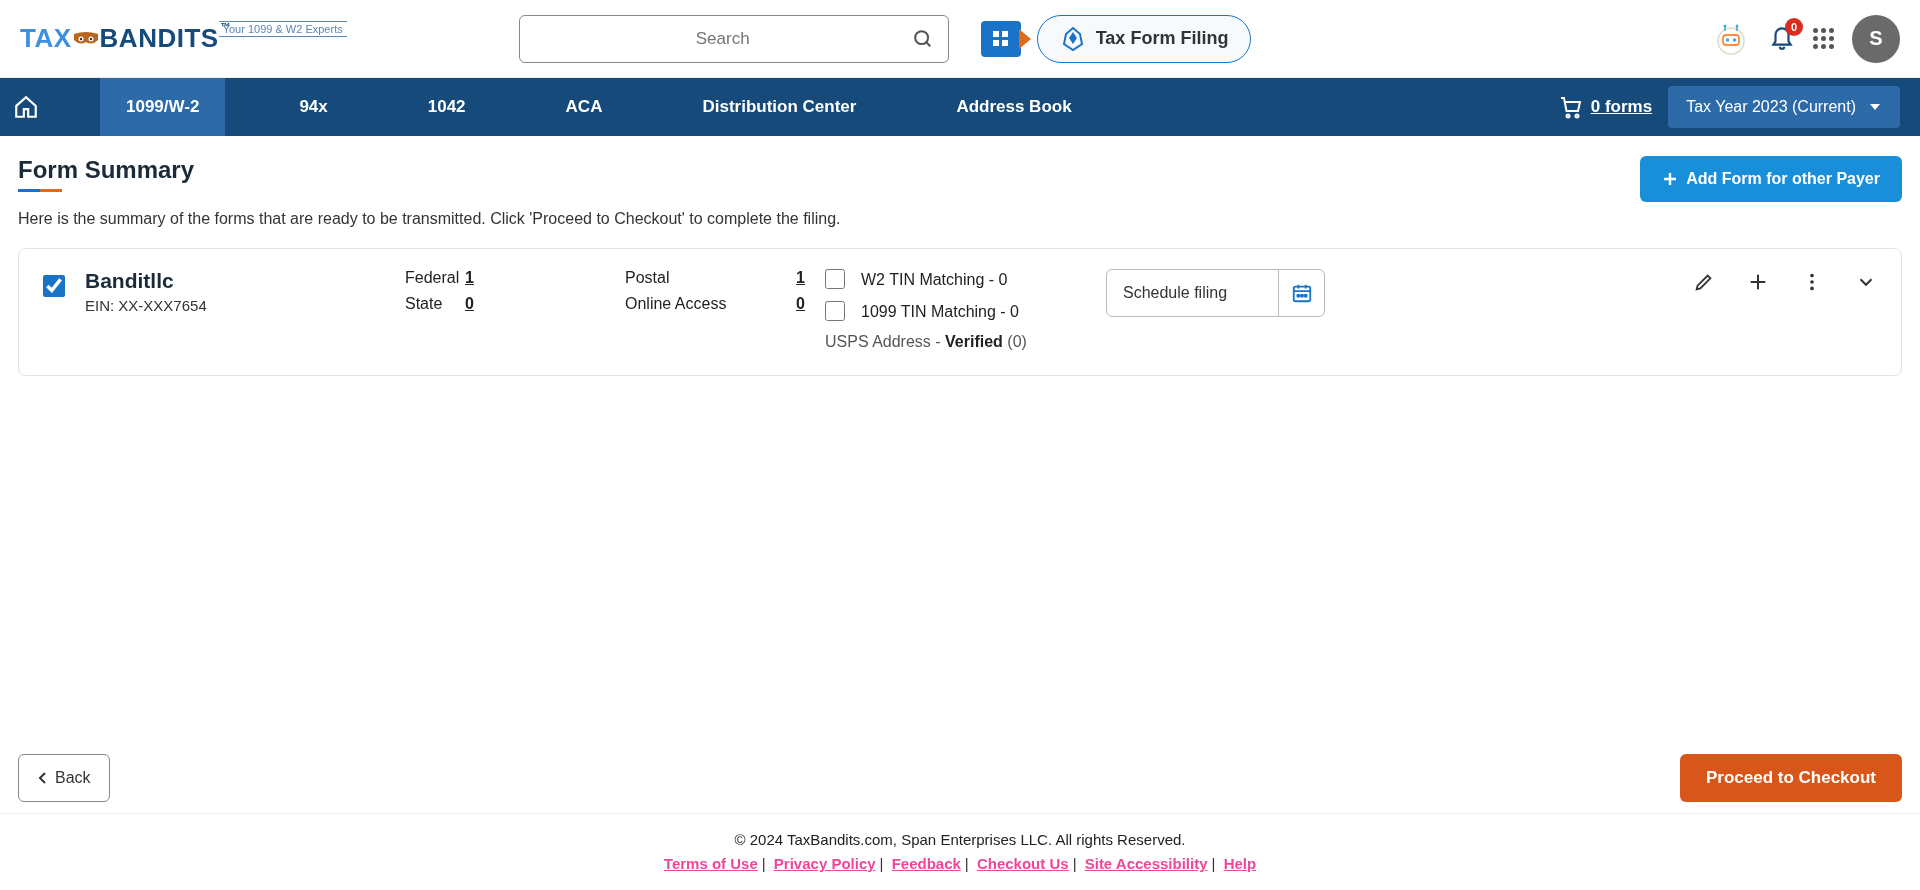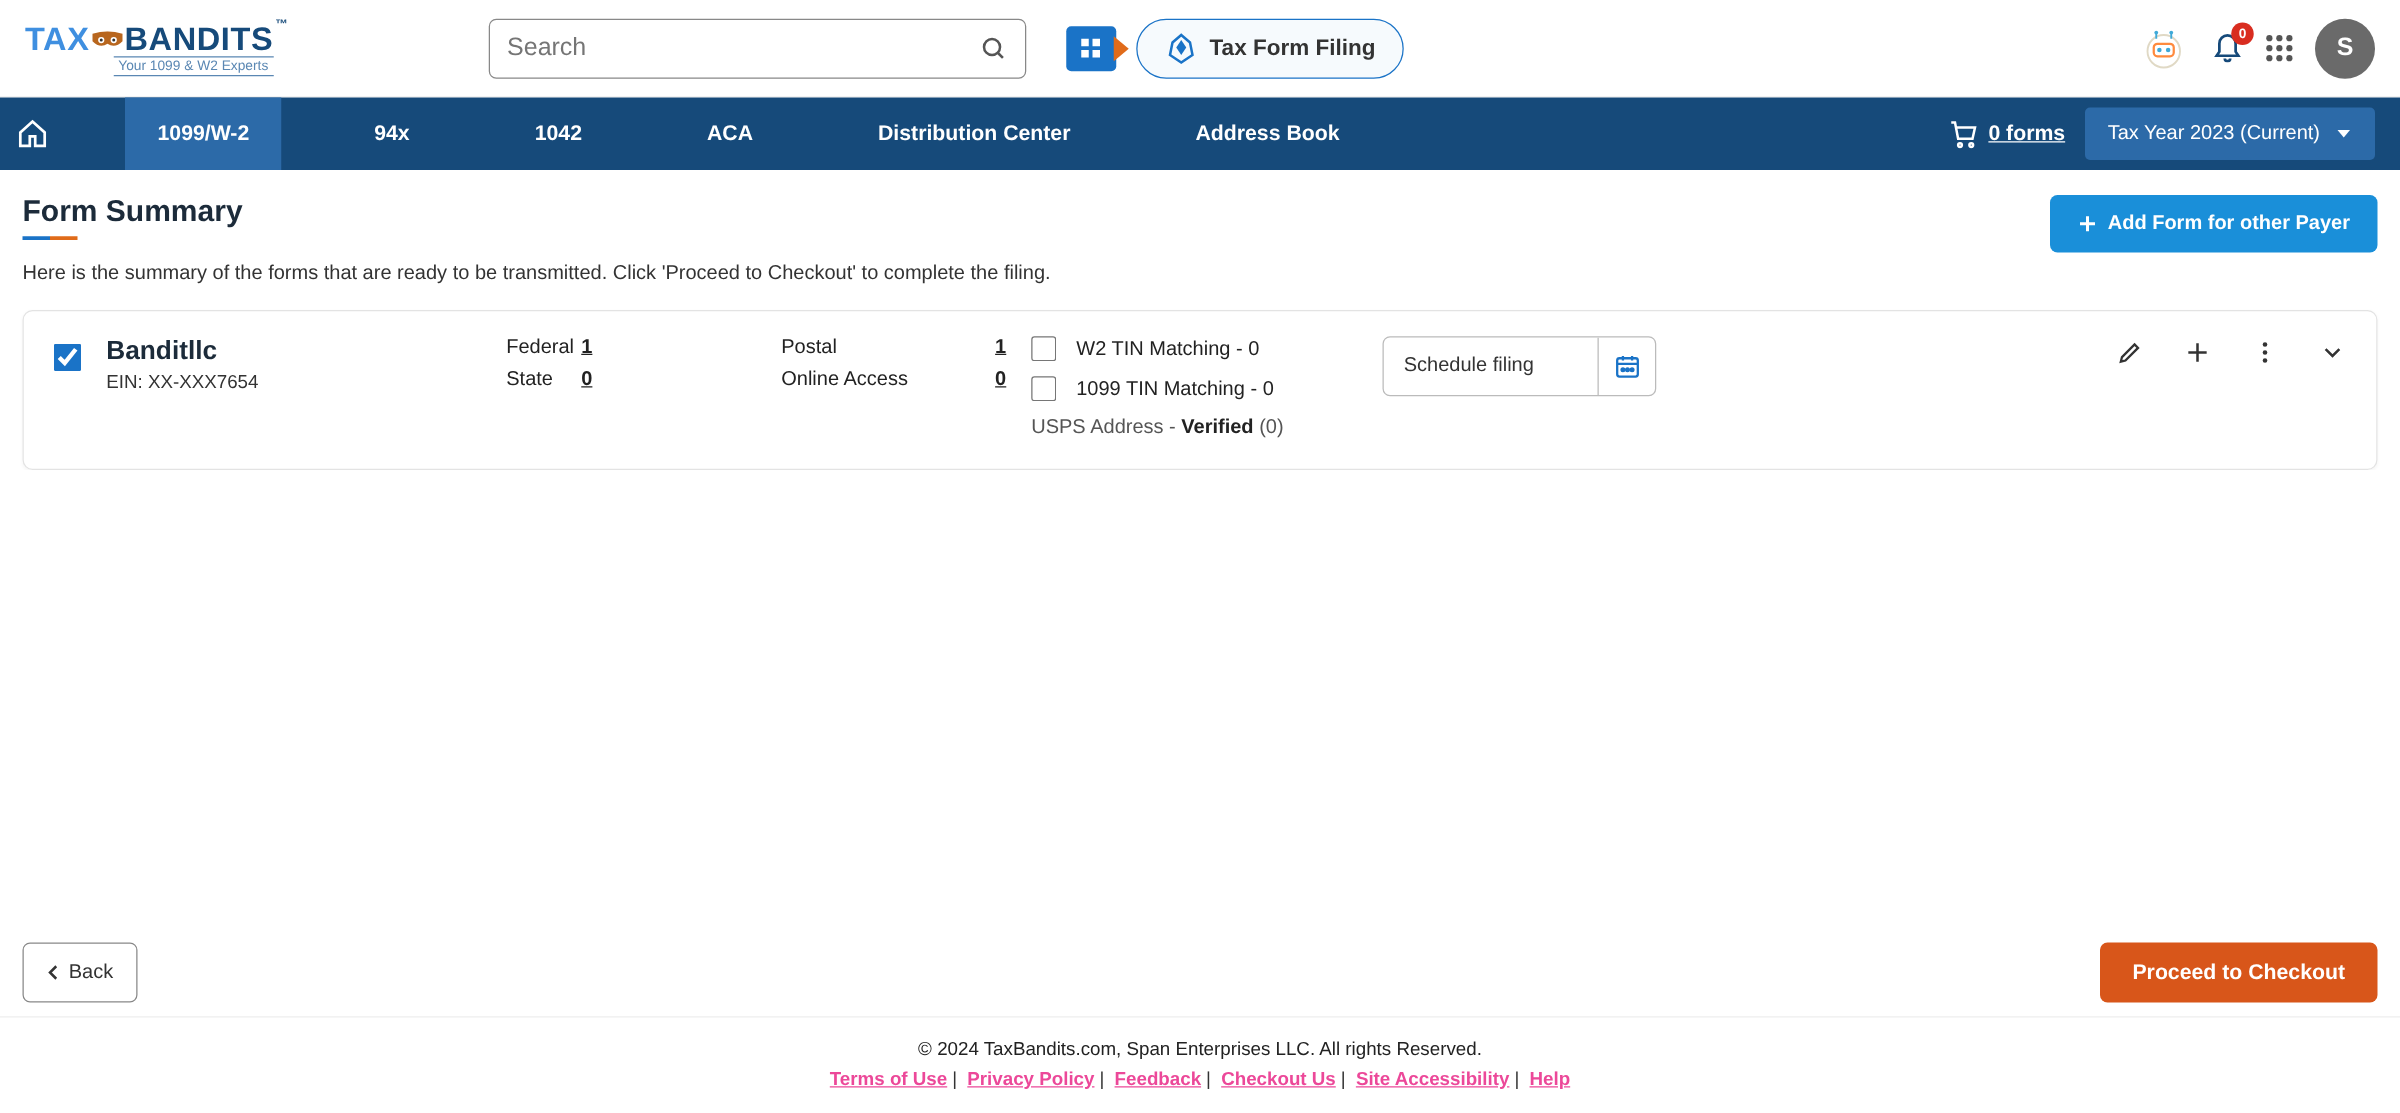--- a/index.html
+++ b/index.html
@@ -1,30 +1,30 @@
 <!DOCTYPE html>
 <html><head>
 <meta charset="utf-8">
 <style>
   * { box-sizing: border-box; margin: 0; padding: 0; }
   body { font-family: Arial, Helvetica, sans-serif; font-size: 15px; color: #222; background: #fff; }
   
   
   .header { display: flex; align-items: center; padding: 10px 20px; height: 78px; border-bottom: 1px solid #eee; gap: 12px; }
-  .logo { display: flex; flex-direction: column; align-items: flex-end; }
+  .logo { display: flex; flex-direction: row; align-items: flex-start; }
   .logo-main { font-size: 26px; font-weight: 700; letter-spacing: 0.5px; display: flex; align-items: center; position: relative; }
   .logo-tax { color: #3f8fe0; }
   .logo-bandits { color: #164a7a; }
   .logo-tm { font-size: 10px; color: #164a7a; vertical-align: super; position: absolute; right: -12px; top: -2px; }
   .logo-sub { font-size: 11px; color: #5a87b3; margin-top: -2px; border-top: 1px solid #5a87b3; border-bottom: 1px solid #5a87b3; padding: 1px 4px; }
   .logo-eyes { display: inline-block; width: 28px; height: 18px; position: relative; top: 2px; }
   .logo-eyes svg { display: block; }
   
   .search-box { flex: 0 0 430px; display: flex; align-items: center; border: 1px solid #888; border-radius: 6px; height: 48px; padding: 0 14px; margin-left: 160px; }
-  .search-box input { border: none; outline: none; font-size: 20px; flex: 1; background: transparent; }
+  .search-box input { border: none; outline: none; font-size: 17px; flex: 1; background: transparent; text-align: center; }
   .search-icon { width: 22px; height: 22px; color: #555; }
   
   .switch-btn { width: 40px; height: 36px; background: #1a73c7; border-radius: 4px; display: flex; align-items: center; justify-content: center; color: #fff; position: relative; margin-left: 20px; }
   .switch-arrow { position: absolute; right: -10px; top: 50%; transform: translateY(-50%); width: 0; height: 0; border-top: 10px solid transparent; border-bottom: 10px solid transparent; border-left: 12px solid #e06b1a; }
   
   .tax-form-pill { display: flex; align-items: center; border: 1.5px solid #1a73c7; border-radius: 26px; padding: 8px 22px; gap: 10px; height: 48px; margin-left: 4px; background: #f6fafd; }
   .tax-form-pill span { font-size: 18px; font-weight: 600; color: #333; }
   .irs-emblem { width: 26px; height: 26px; }
   
   .header-right { margin-left: auto; display: flex; align-items: center; gap: 18px; }

